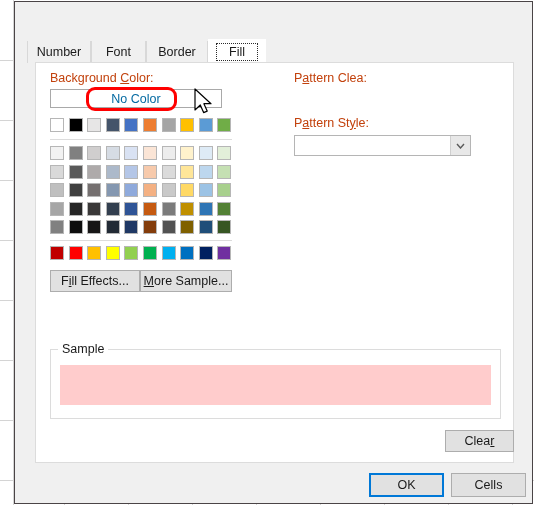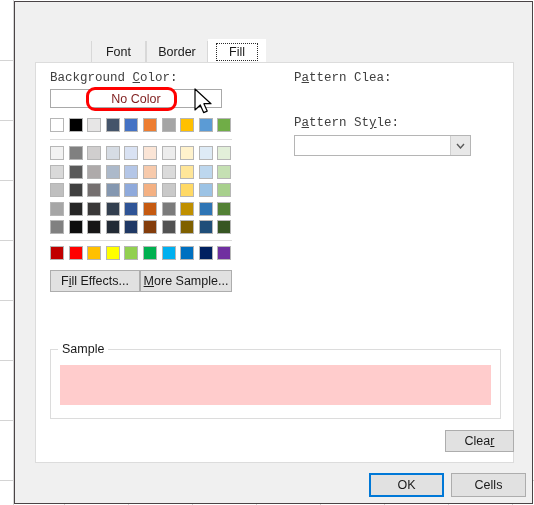--- a/index.html
+++ b/index.html
@@ -57,29 +57,29 @@
   .tab.active .tab-focus{
     border:1px dotted #2b2b2b;padding:1px 12px;display:block;line-height:14px;
   }
 
   
   .panel{
     position:absolute;left:20px;top:60px;width:479px;height:401px;
     background:#ffffff;border:1px solid #dcdcdc;box-sizing:border-box;
   }
 
-  .lbl{position:absolute;font-size:12.5px;color:#404040;white-space:nowrap;font-family:Liberation Mono, monospace;}
+  .lbl{position:absolute;font-size:12.5px;color:#c2410c;white-space:nowrap;}
   .lbl u{text-decoration:underline;}
 
   
   .nocolor{
     position:absolute;left:14px;top:26px;width:172px;height:19px;
     background:#ffffff;border:1px solid #a9a9a9;box-sizing:border-box;
     display:flex;align-items:center;justify-content:center;
-    font-size:12.5px;color:#7f1d1d;
+    font-size:12.5px;color:#0369a1;
   }
 
   
   .swatch{position:absolute;width:14px;height:14px;border:1px solid #b6b6b6;box-sizing:border-box;}
   .sep{position:absolute;height:1px;background:#dcdcdc;}
 
   
   .btn{
     position:absolute;background:#e1e1e1;border:1px solid #adadad;box-sizing:border-box;
     display:flex;align-items:center;justify-content:center;
@@ -141,20 +141,23 @@
     <div class="hline" style="top:300px;width:14px;"></div>
     <div class="hline" style="top:360px;width:14px;"></div>
     <div class="hline" style="top:420px;width:14px;"></div>
     <div class="hline" style="top:480px;"></div>
   </div>
 
   <div class="dialog">
 
 
     <div class="tabstrip">
+      <div class="tab" style="left:12px;width:64px;">
+        <span>Number</span>
+      </div>
       <div class="tab" style="left:76px;width:55px;">
         <span>Font</span>
       </div>
       <div class="tab" style="left:131px;width:62px;">
         <span>Border</span>
       </div>
       <div class="tab active" style="left:193px;width:58px;justify-content:center;">
         <span class="tab-focus">Fill</span>
       </div>
     </div>

